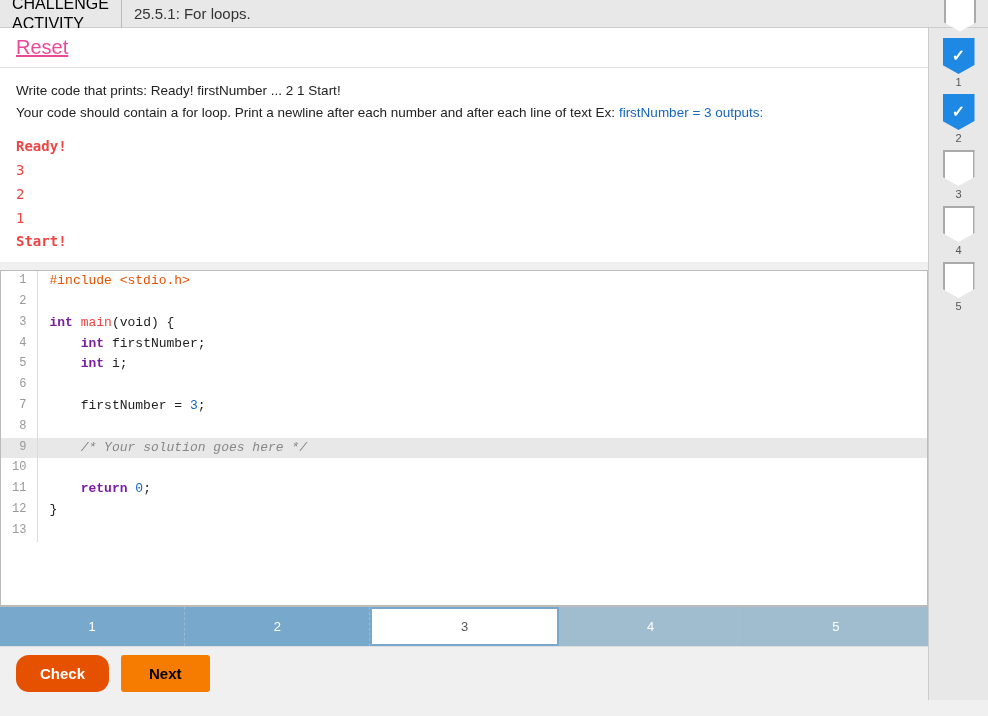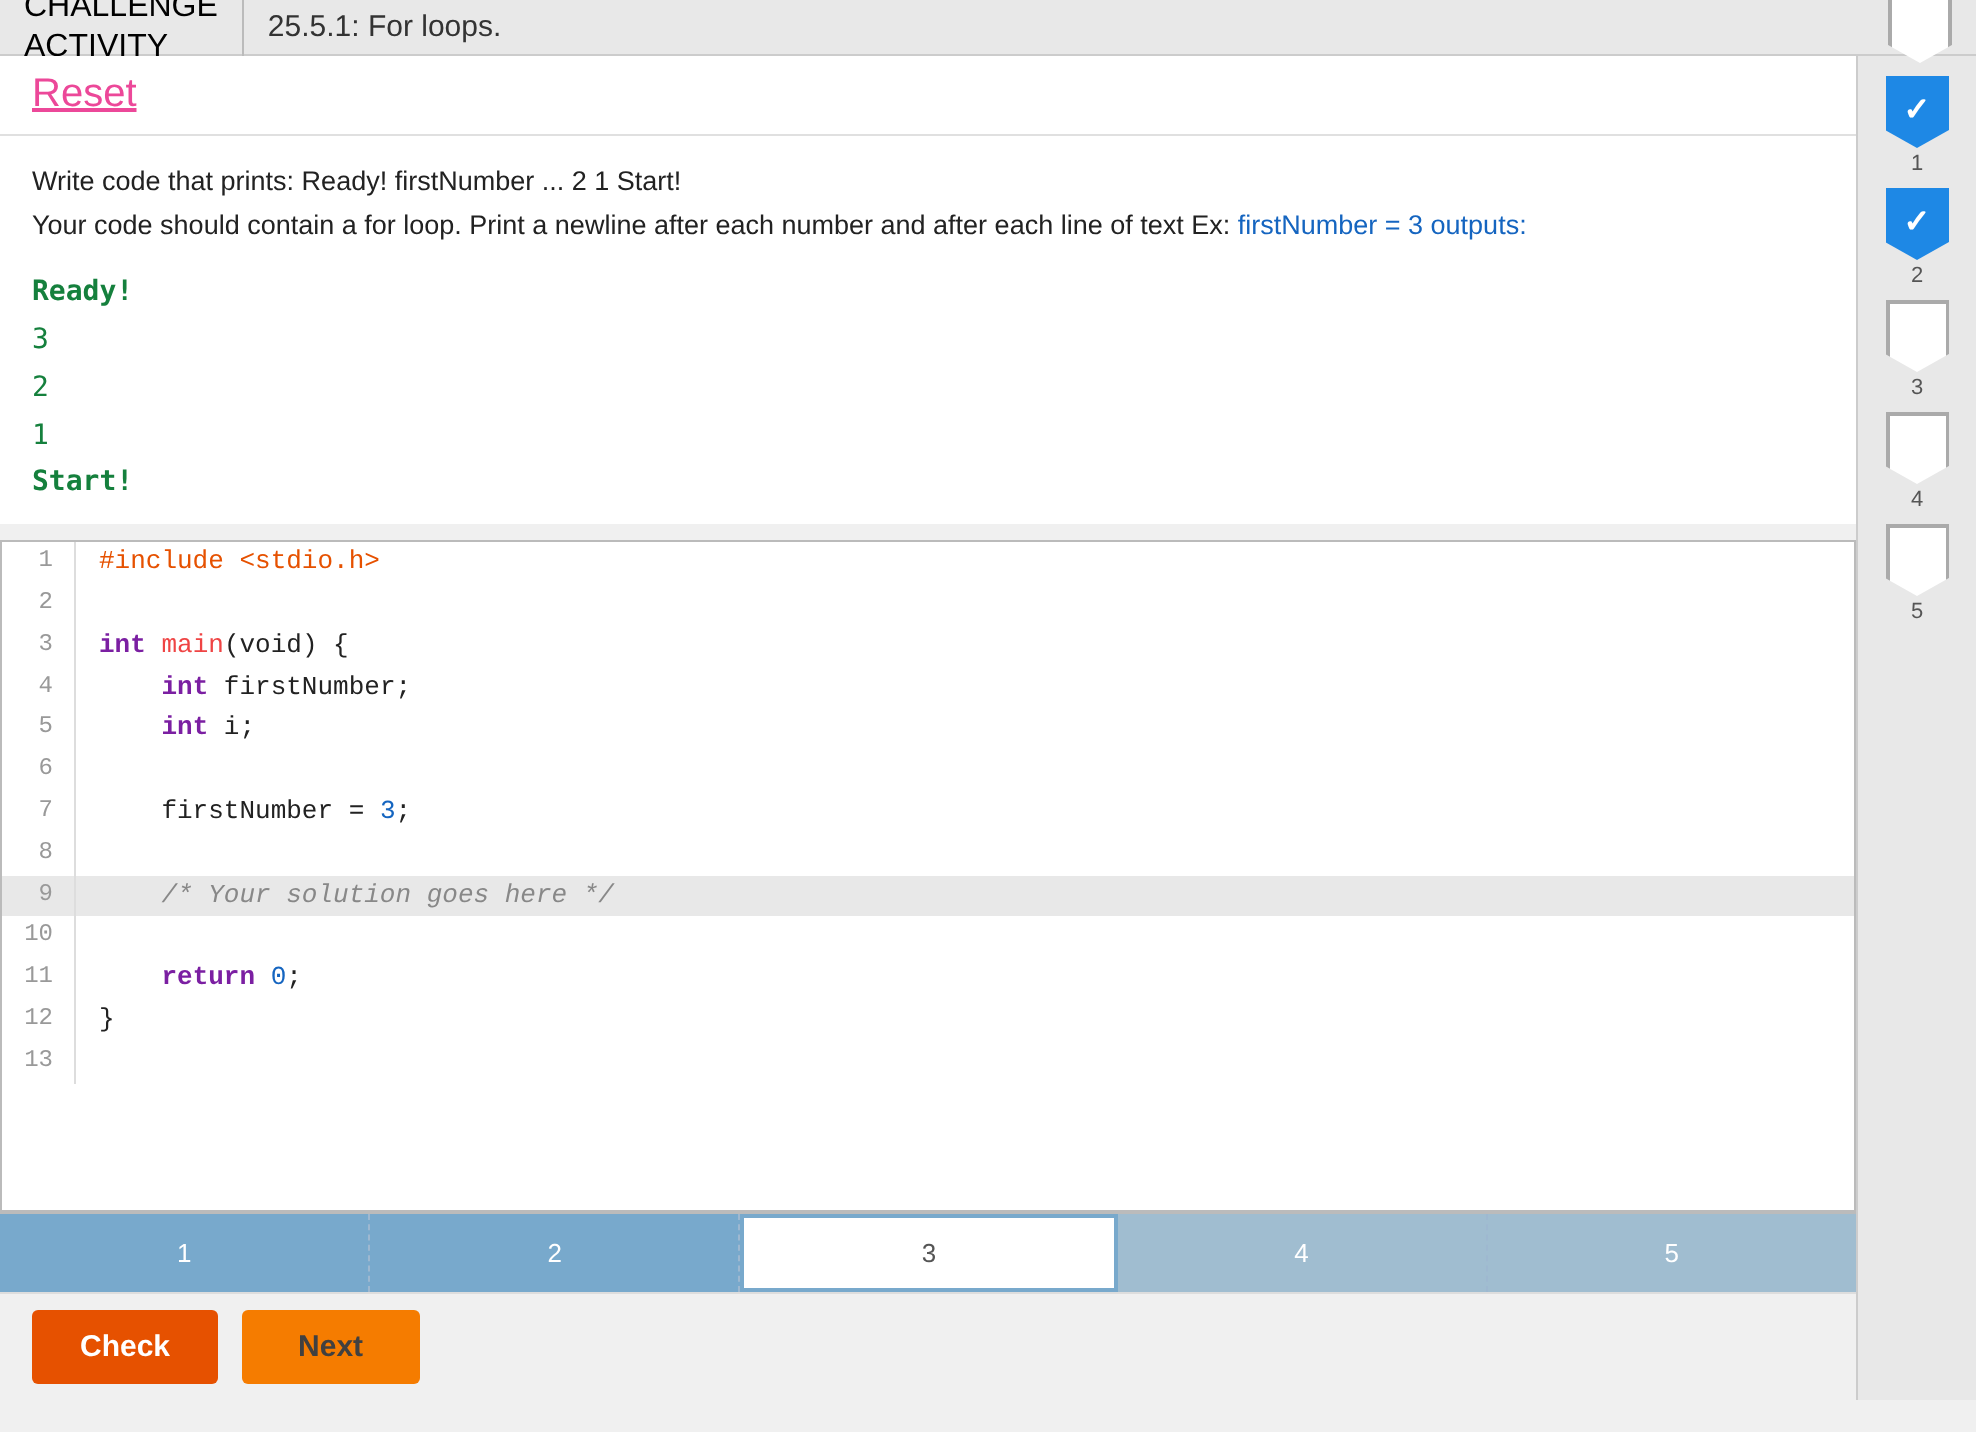--- a/index.html
+++ b/index.html
@@ -131,21 +131,21 @@
       color: #1565c0;
       font-weight: normal;
     }
 
     
     .output-preview {
       padding: 4px 16px 8px 16px;
       background: white;
       font-family: monospace;
       font-size: 14px;
-      color: #15803d;
+      color: #ef4444;
       line-height: 1.7;
     }
 
     
     .code-editor {
       flex: 1;
       margin: 8px 0 0 0;
       border: 1px solid #bbb;
       background: white;
       overflow: auto;
@@ -219,25 +219,25 @@
       height: 54px;
     }
     .btn-check {
       background: #e65100;
       color: white;
       border: none;
       padding: 10px 24px;
       font-size: 15px;
       font-weight: bold;
       cursor: pointer;
-      border-radius: 3px;
+      border-radius: 13px;
     }
     .btn-next {
       background: #f57c00;
-      color: #404040;
+      color: #000000;
       border: none;
       padding: 10px 28px;
       font-size: 15px;
       font-weight: bold;
       cursor: pointer;
       border-radius: 3px;
     }
   </style>
 </head>
 <body>

